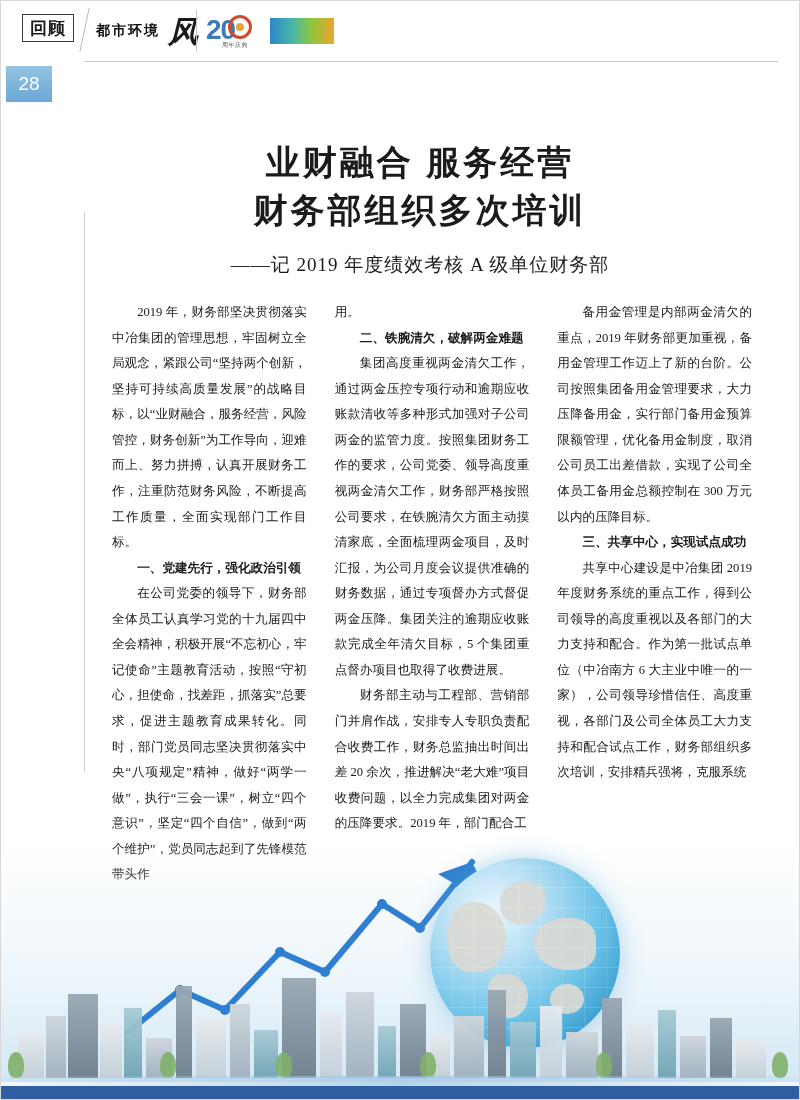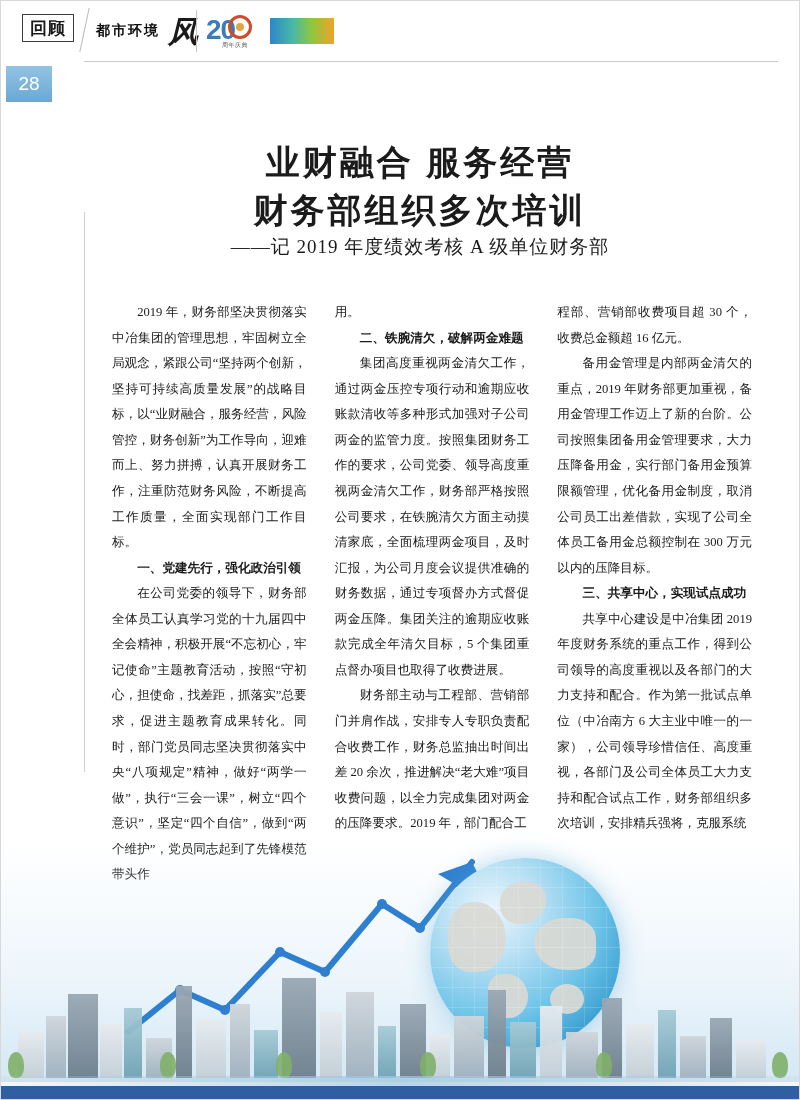--- a/index.html
+++ b/index.html
@@ -175,21 +175,21 @@
   .title-line2 {
     font-family: "Liberation Sans", sans-serif;
     font-size: 34px;
     font-weight: bold;
     color: #1b1b1b;
     letter-spacing: 3px;
     line-height: 1.35;
     margin-top: 2px;
   }
   .subtitle {
-    margin-top: 0;
+    margin-top: 18px;
     font-family: "Liberation Serif", serif;
     font-size: 19px;
     color: #1b1b1b;
     letter-spacing: 1px;
   }
 
   
   .title-rule {
     position: absolute;
     left: 84px;
@@ -372,21 +372,20 @@
   </div>
 
   <div class="col">
     <p class="noindent">用。</p>
     <p class="section">二、铁腕清欠，破解两金难题</p>
     <p>集团高度重视两金清欠工作，通过两金压控专项行动和逾期应收账款清收等多种形式加强对子公司两金的监管力度。按照集团财务工作的要求，公司党委、领导高度重视两金清欠工作，财务部严格按照公司要求，在铁腕清欠方面主动摸清家底，全面梳理两金项目，及时汇报，为公司月度会议提供准确的财务数据，通过专项督办方式督促两金压降。集团关注的逾期应收账款完成全年清欠目标，5 个集团重点督办项目也取得了收费进展。</p>
     <p>财务部主动与工程部、营销部门并肩作战，安排专人专职负责配合收费工作，财务总监抽出时间出差 20 余次，推进解决“老大难”项目收费问题，以全力完成集团对两金的压降要求。2019 年，部门配合工</p>
   </div>
 
   <div class="col">
-    <p class="noindent">程部、营销部收费项目超 30 个，收费总金额超 16 亿元。</p>
     <p>备用金管理是内部两金清欠的重点，2019 年财务部更加重视，备用金管理工作迈上了新的台阶。公司按照集团备用金管理要求，大力压降备用金，实行部门备用金预算限额管理，优化备用金制度，取消公司员工出差借款，实现了公司全体员工备用金总额控制在 300 万元以内的压降目标。</p>
     <p class="section">三、共享中心，实现试点成功</p>
     <p>共享中心建设是中冶集团 2019 年度财务系统的重点工作，得到公司领导的高度重视以及各部门的大力支持和配合。作为第一批试点单位（中冶南方 6 大主业中唯一的一家），公司领导珍惜信任、高度重视，各部门及公司全体员工大力支持和配合试点工作，财务部组织多次培训，安排精兵强将，克服系统</p>
   </div>
 
 </div>
 
 <div class="illus">
   <div class="illus-bg"></div>
 

